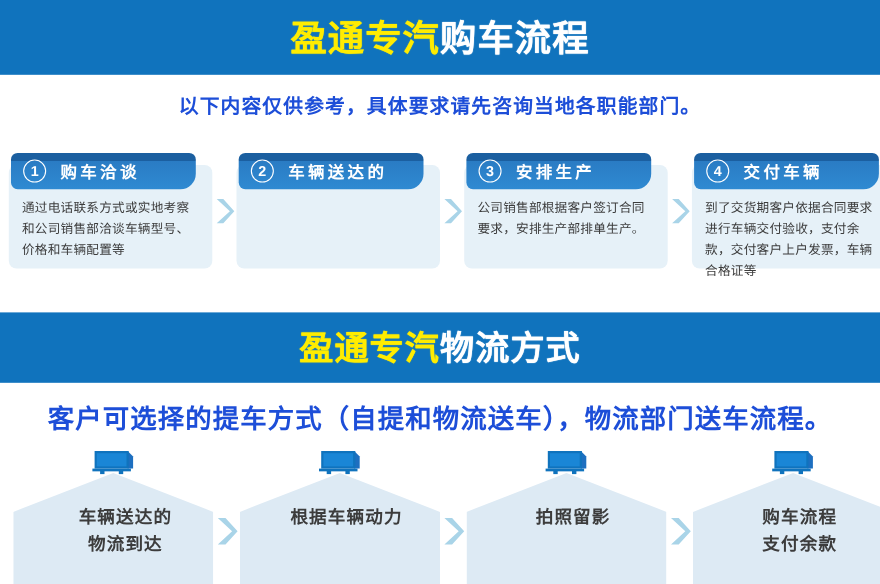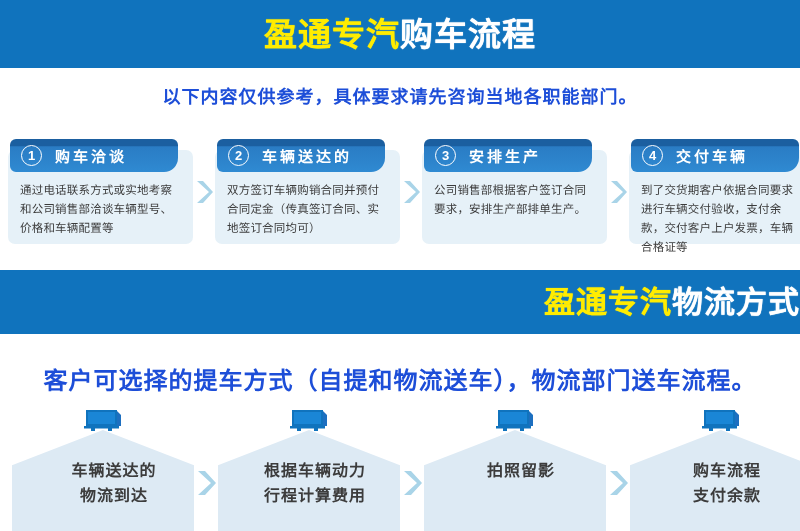--- a/index.html
+++ b/index.html
@@ -24,21 +24,21 @@
   .banner {
     position: absolute;
     left: 0;
     width: 800px;
     background: #1073bd;
     display: flex;
     align-items: center;
     justify-content: center;
   }
   .banner-1 { top: 0;   height: 68px; }
-  .banner-2 { top: 270px; height: 64px; justify-content: flex-end; }
+  .banner-2 { top: 284px; height: 64px; }
 
   .banner-title {
     white-space: nowrap;
     font-weight: bold;
     letter-spacing: 1px;
     line-height: 1;
   }
   .banner-1 .banner-title { font-size: 33px; }
   .banner-2 .banner-title { font-size: 31px; }
 
@@ -251,21 +251,20 @@
         <path d="M3 2 L15 13 L3 24 L9 24 L19 13 L9 2 Z" fill="#a9d4e8"></path>
       </svg>
     </div>
 
     <div class="step-card">
       <div class="step-body"></div>
       <div class="step-header">
         <div class="step-num">2</div>
         <div class="step-title">车辆送达的</div>
       </div>
-      <div class="step-text">双方签订车辆购销合同并预付合同定金（传真签订合同、实地签订合同均可）</div>
     </div>
 
     <div class="chevron">
       <svg width="20" height="26" viewBox="0 0 20 26" aria-hidden="true">
         <path d="M3 2 L15 13 L3 24 L9 24 L19 13 L9 2 Z" fill="#a9d4e8"></path>
       </svg>
     </div>
 
     <div class="step-card">
       <div class="step-body"></div>
@@ -334,21 +333,20 @@
           <path d="M36 3 L41 8 L41 19 L36 19 Z" fill="#1d6fc0"></path>
           <rect x="6" y="3" width="31" height="16" fill="#1073bd"></rect>
           <rect x="8" y="5" width="27" height="12" fill="#1a86d6"></rect>
           <rect x="4" y="19" width="35" height="2.5" fill="#1073bd"></rect>
           <rect x="11" y="21" width="4" height="3" fill="#1073bd"></rect>
           <rect x="28" y="21" width="4" height="3" fill="#1073bd"></rect>
         </svg>
       </div>
       <div class="logi-text">
         <div>根据车辆动力</div>
-        <div>行程计算费用</div>
       </div>
     </div>
 
     <div class="chevron-logi">
       <svg width="22" height="28" viewBox="0 0 22 28" aria-hidden="true">
         <path d="M3 2 L16 14 L3 26 L10 26 L21 14 L10 2 Z" fill="#a9d4e8"></path>
       </svg>
     </div>
 
     <div class="logi-card">

